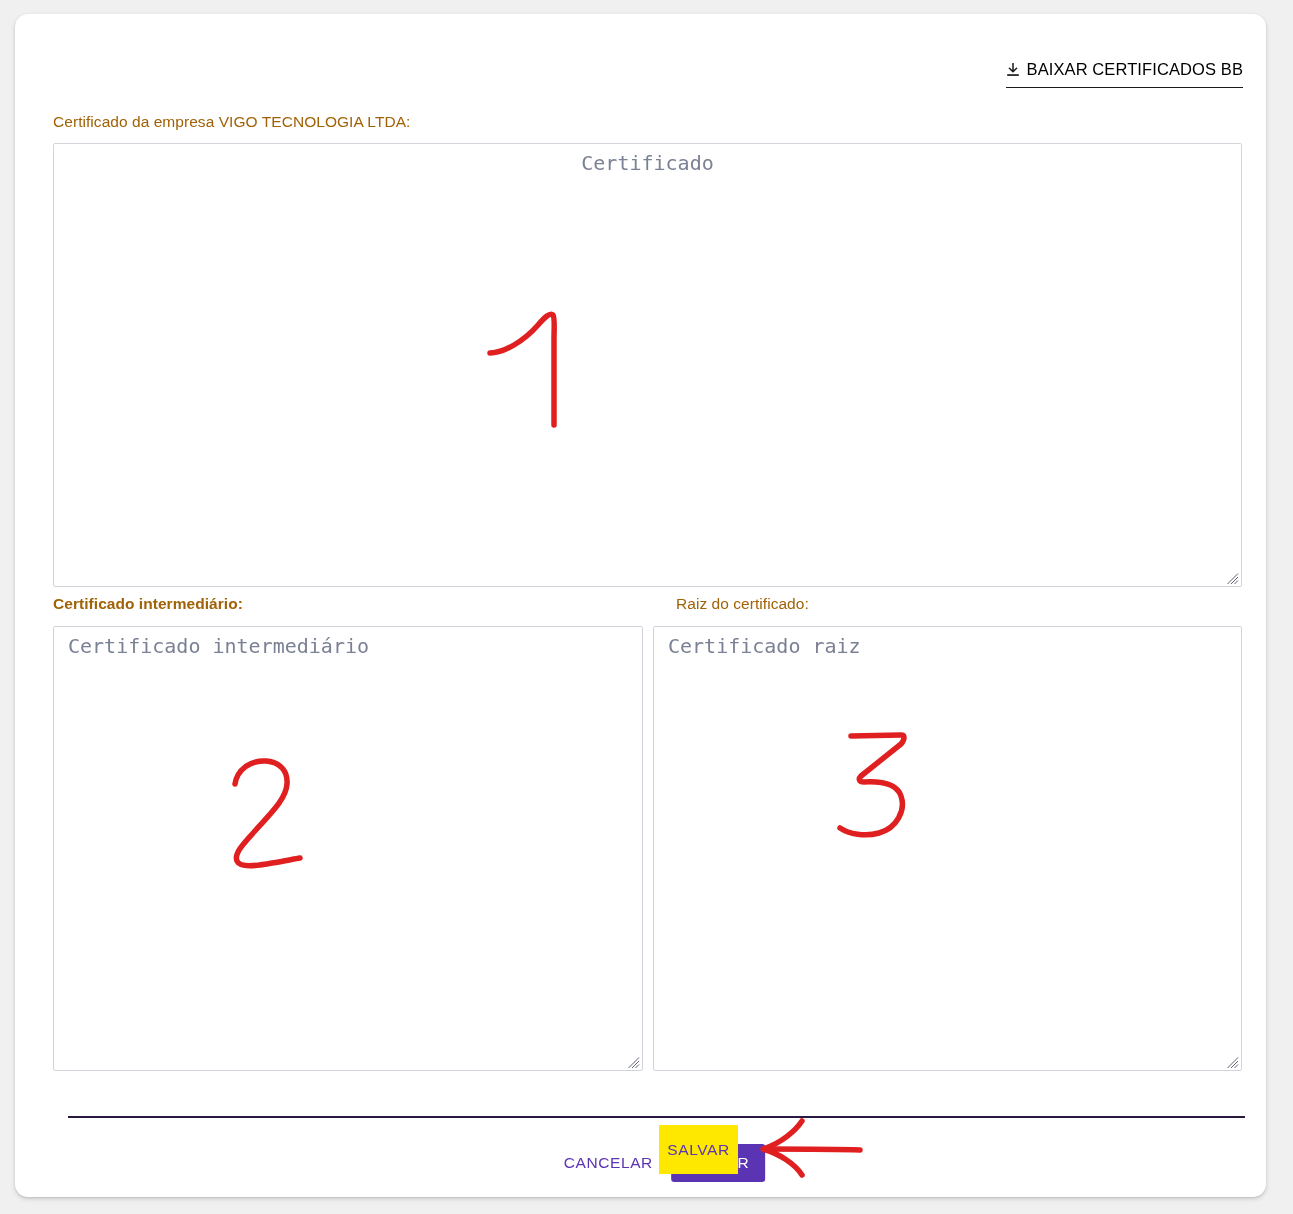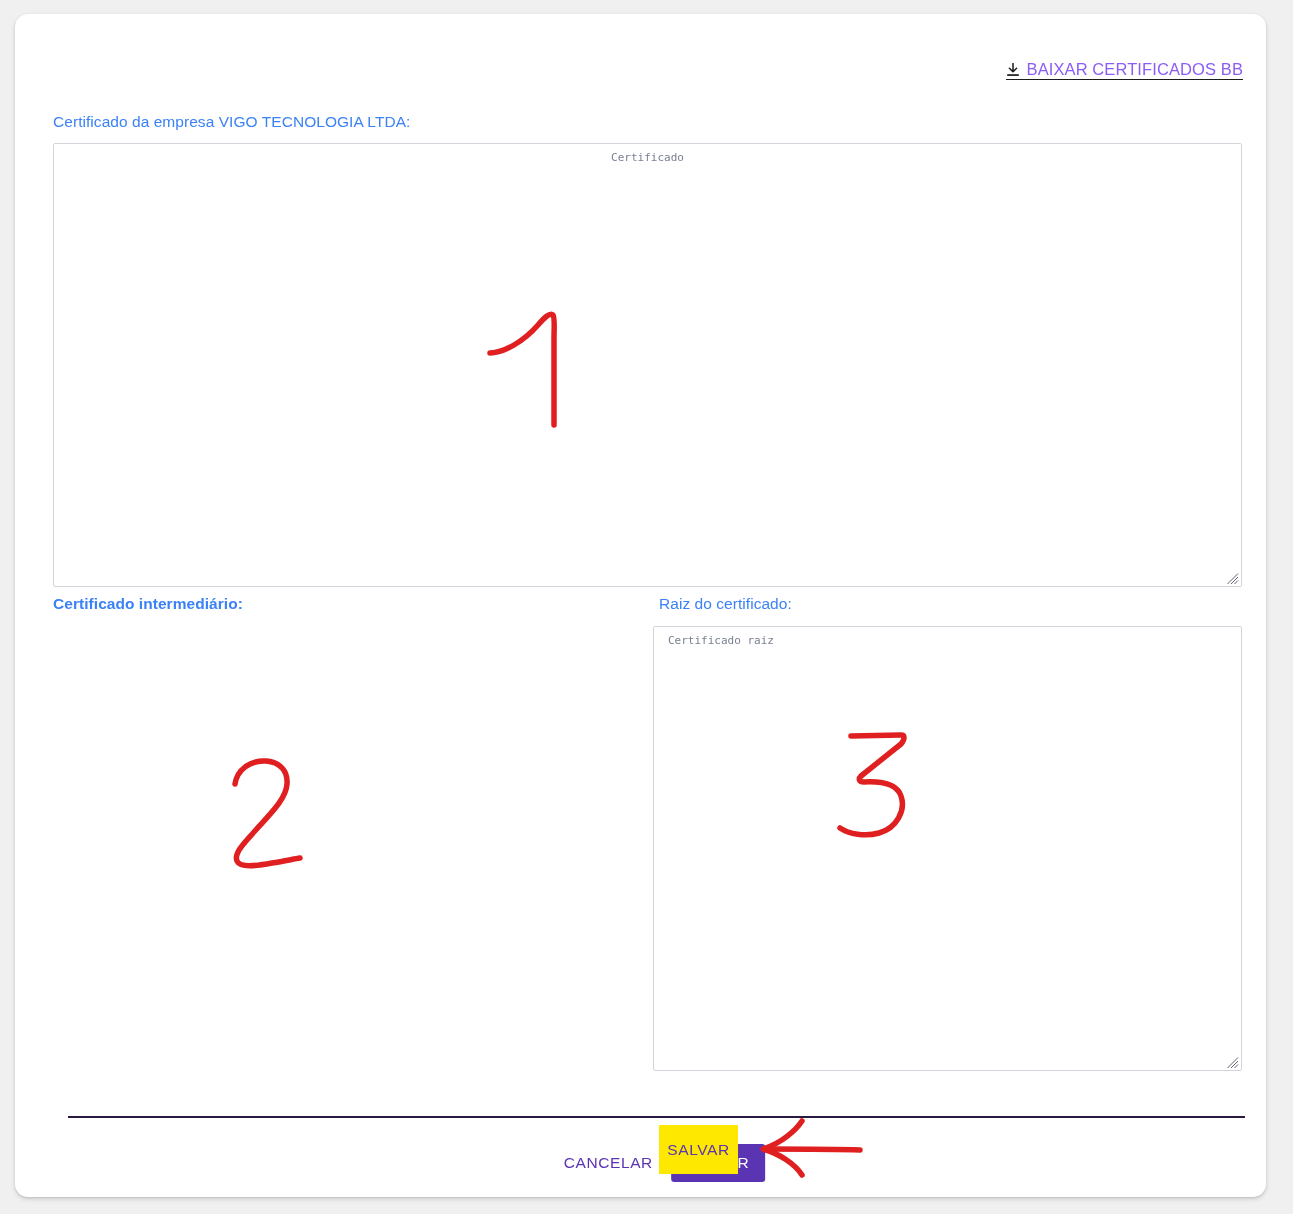--- a/index.html
+++ b/index.html
@@ -35,67 +35,67 @@
   }
 
   
   .download-link {
     position: absolute;
     right: 23px;
     top: 46px;
     display: flex;
     align-items: center;
     gap: 7px;
-    color: #8b5cf6;
+    color: #000000;
     font-size: 16.5px;
     letter-spacing: 0.1px;
     text-decoration: none;
     border-bottom: 1px solid #1b1b1b;
-    padding-bottom: 1px;
+    padding-bottom: 9px;
     cursor: pointer;
     line-height: 18px;
   }
   .download-link .dl-icon {
     display: inline-block;
     width: 14px;
     height: 15px;
     position: relative;
     top: 1px;
   }
 
   
   .field-label {
     position: absolute;
     font-size: 15.5px;
-    color: #3b82f6;
+    color: #a16207;
     font-weight: 400;
     letter-spacing: 0.05px;
     white-space: nowrap;
   }
   #label-main  { left: 38px;  top: 99px; }
   #label-inter { left: 38px;  top: 581px; font-weight: bold; }
-  #label-root  { left: 644px; top: 581px; }
+  #label-root  { left: 661px; top: 581px; }
 
   
   .ta-wrap {
     position: absolute;
     box-sizing: border-box;
     border: 1px solid #d2d4dc;
     background: #ffffff;
     border-radius: 2px;
   }
   #ta-main  { left: 38px;  top: 129px; width: 1189px; height: 444px; }
   #ta-inter { left: 38px;  top: 612px; width: 590px;  height: 445px; }
   #ta-root  { left: 638px; top: 612px; width: 589px;  height: 445px; text-align: right; }
 
   .ta-placeholder {
     position: absolute;
     top: 7px;
     font-family: "DejaVu Sans Mono", "Liberation Mono", monospace;
-    font-size: 11px;
+    font-size: 20px;
     color: #7b8194;
     white-space: pre;
     pointer-events: none;
   }
   .ta-placeholder.center { left: 0; right: 0; text-align: center; }
   .ta-placeholder.left   { left: 14px; }
 
   .resize-grip {
     position: absolute;
     right: 2px;
@@ -208,20 +208,28 @@
       <div class="ta-placeholder center">Certificado</div>
       <span class="resize-grip">
         <svg width="13" height="13" viewBox="0 0 13 13" xmlns="http://www.w3.org/2000/svg">
           <path d="M12 5 L5 12 M12 8.5 L8.5 12 M12 1.5 L1.5 12" stroke="#5f6470" stroke-width="1" fill="none"></path>
         </svg>
       </span>
     </div>
 
     <div class="field-label" id="label-inter">Certificado intermediário:</div>
 
+    <div class="ta-wrap" id="ta-inter">
+      <div class="ta-placeholder left">Certificado intermediário</div>
+      <span class="resize-grip">
+        <svg width="13" height="13" viewBox="0 0 13 13" xmlns="http://www.w3.org/2000/svg">
+          <path d="M12 5 L5 12 M12 8.5 L8.5 12 M12 1.5 L1.5 12" stroke="#5f6470" stroke-width="1" fill="none"></path>
+        </svg>
+      </span>
+    </div>
 
     <div class="field-label" id="label-root">Raiz do certificado:</div>
 
     <div class="ta-wrap" id="ta-root">
       <div class="ta-placeholder left">Certificado raiz</div>
       <span class="resize-grip">
         <svg width="13" height="13" viewBox="0 0 13 13" xmlns="http://www.w3.org/2000/svg">
           <path d="M12 5 L5 12 M12 8.5 L8.5 12 M12 1.5 L1.5 12" stroke="#5f6470" stroke-width="1" fill="none"></path>
         </svg>
       </span>

